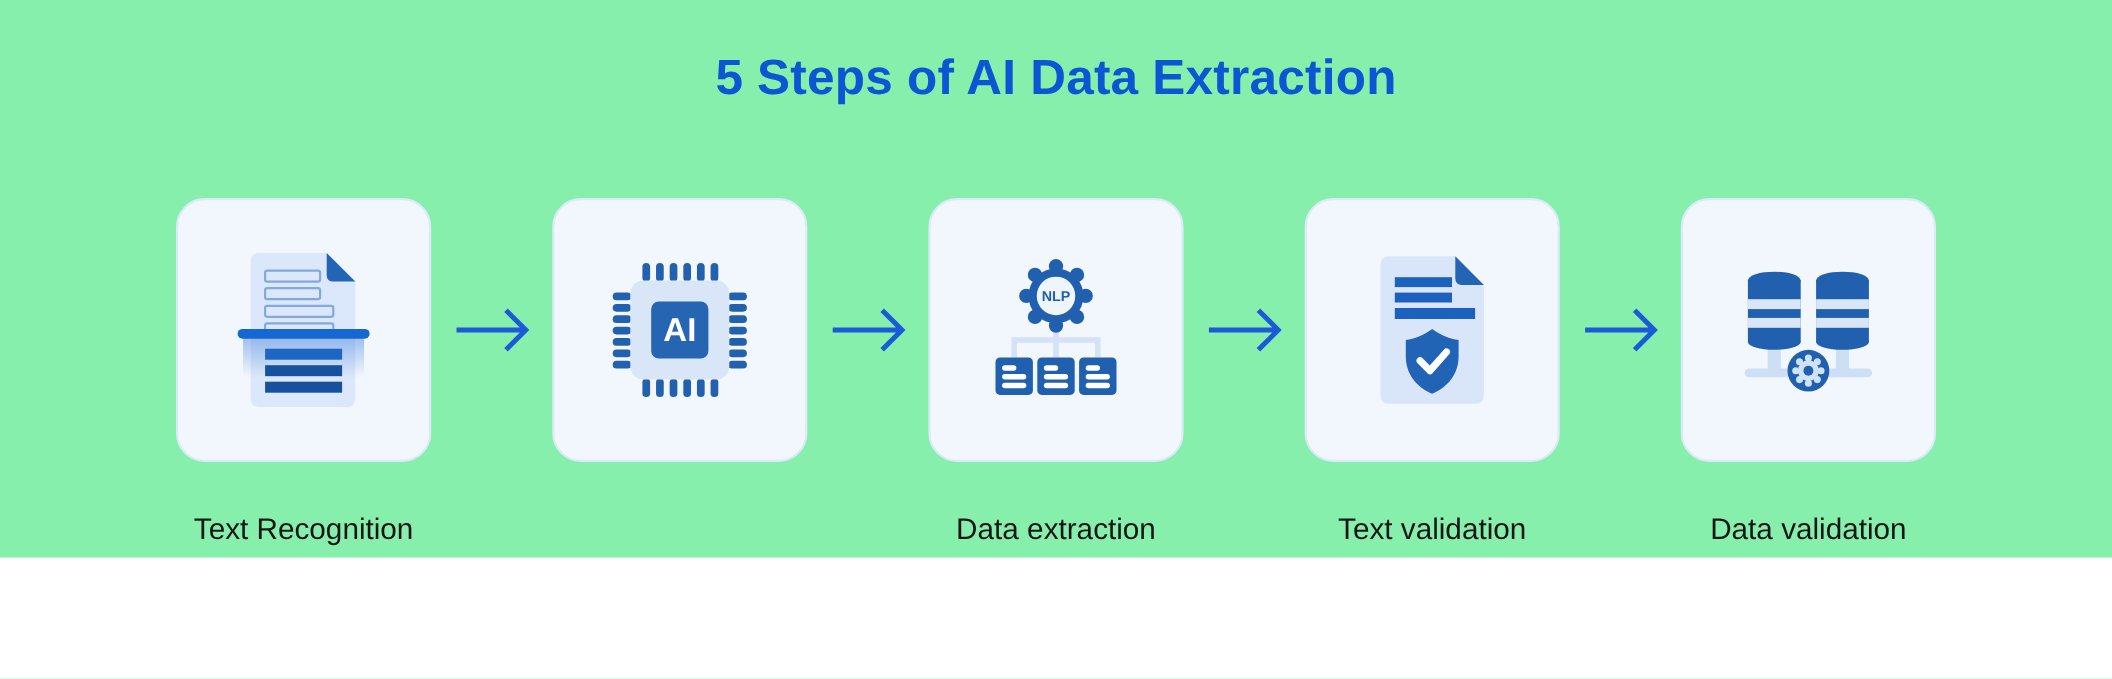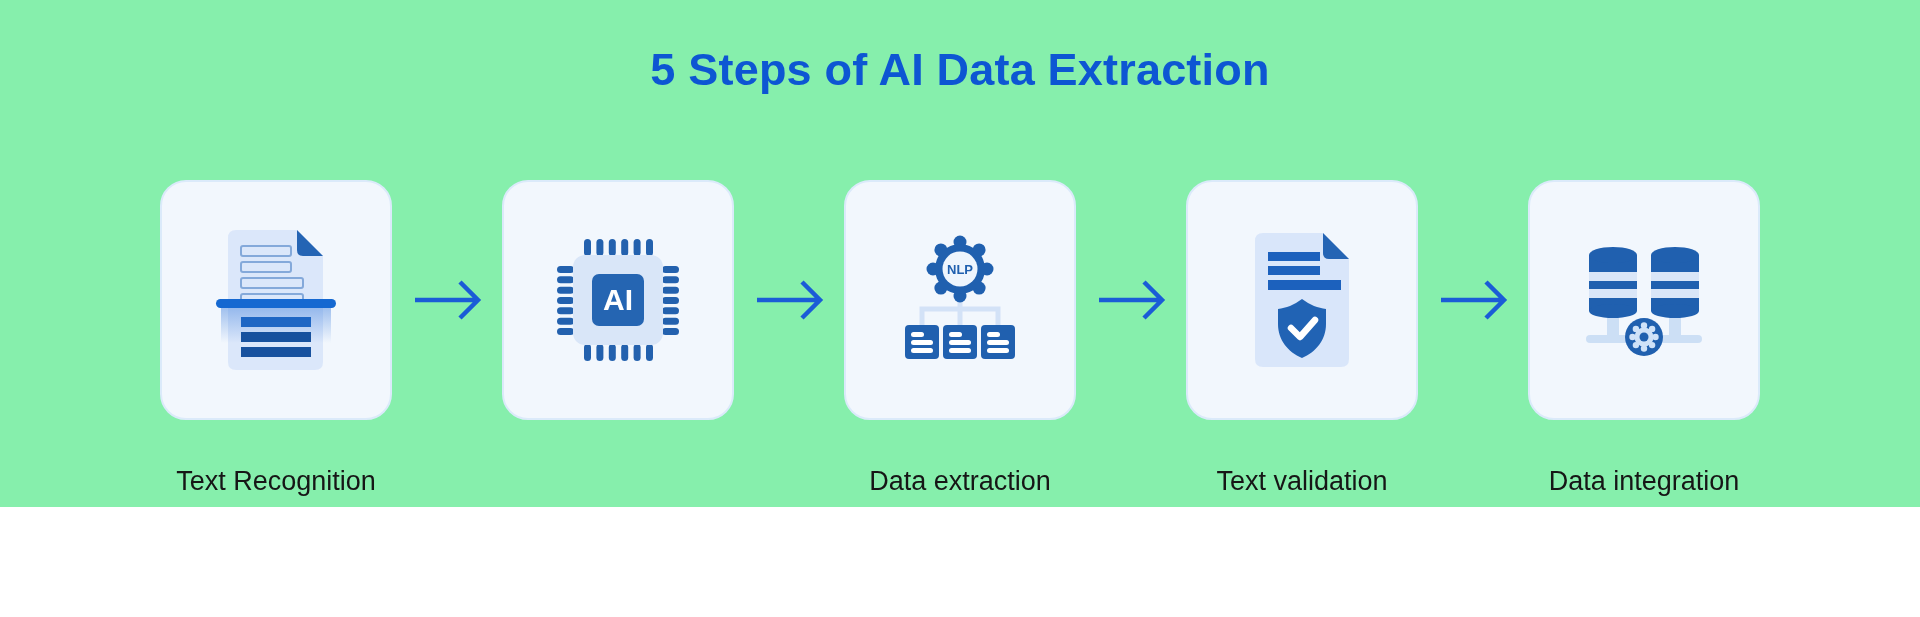--- a/index.html
+++ b/index.html
@@ -199,17 +199,17 @@
               <circle cx="63.5" cy="112" r="3.2"></circle>
                 <circle cx="66.9" cy="103.9" r="3.2"></circle>
               <circle cx="75" cy="100.5" r="3.2"></circle>
                 <circle cx="83.1" cy="103.9" r="3.2"></circle>
               <circle cx="75" cy="112" r="9.5"></circle>
             </g>
             <circle cx="75" cy="112" r="4.5" fill="#2060af"></circle>
           </g>
         </svg>
       </div>
-      <div class="label">Data integration</div>
+      <div class="label">Data validation</div>
     </div>
 
   </div>
 </div>
 
 </body></html>

